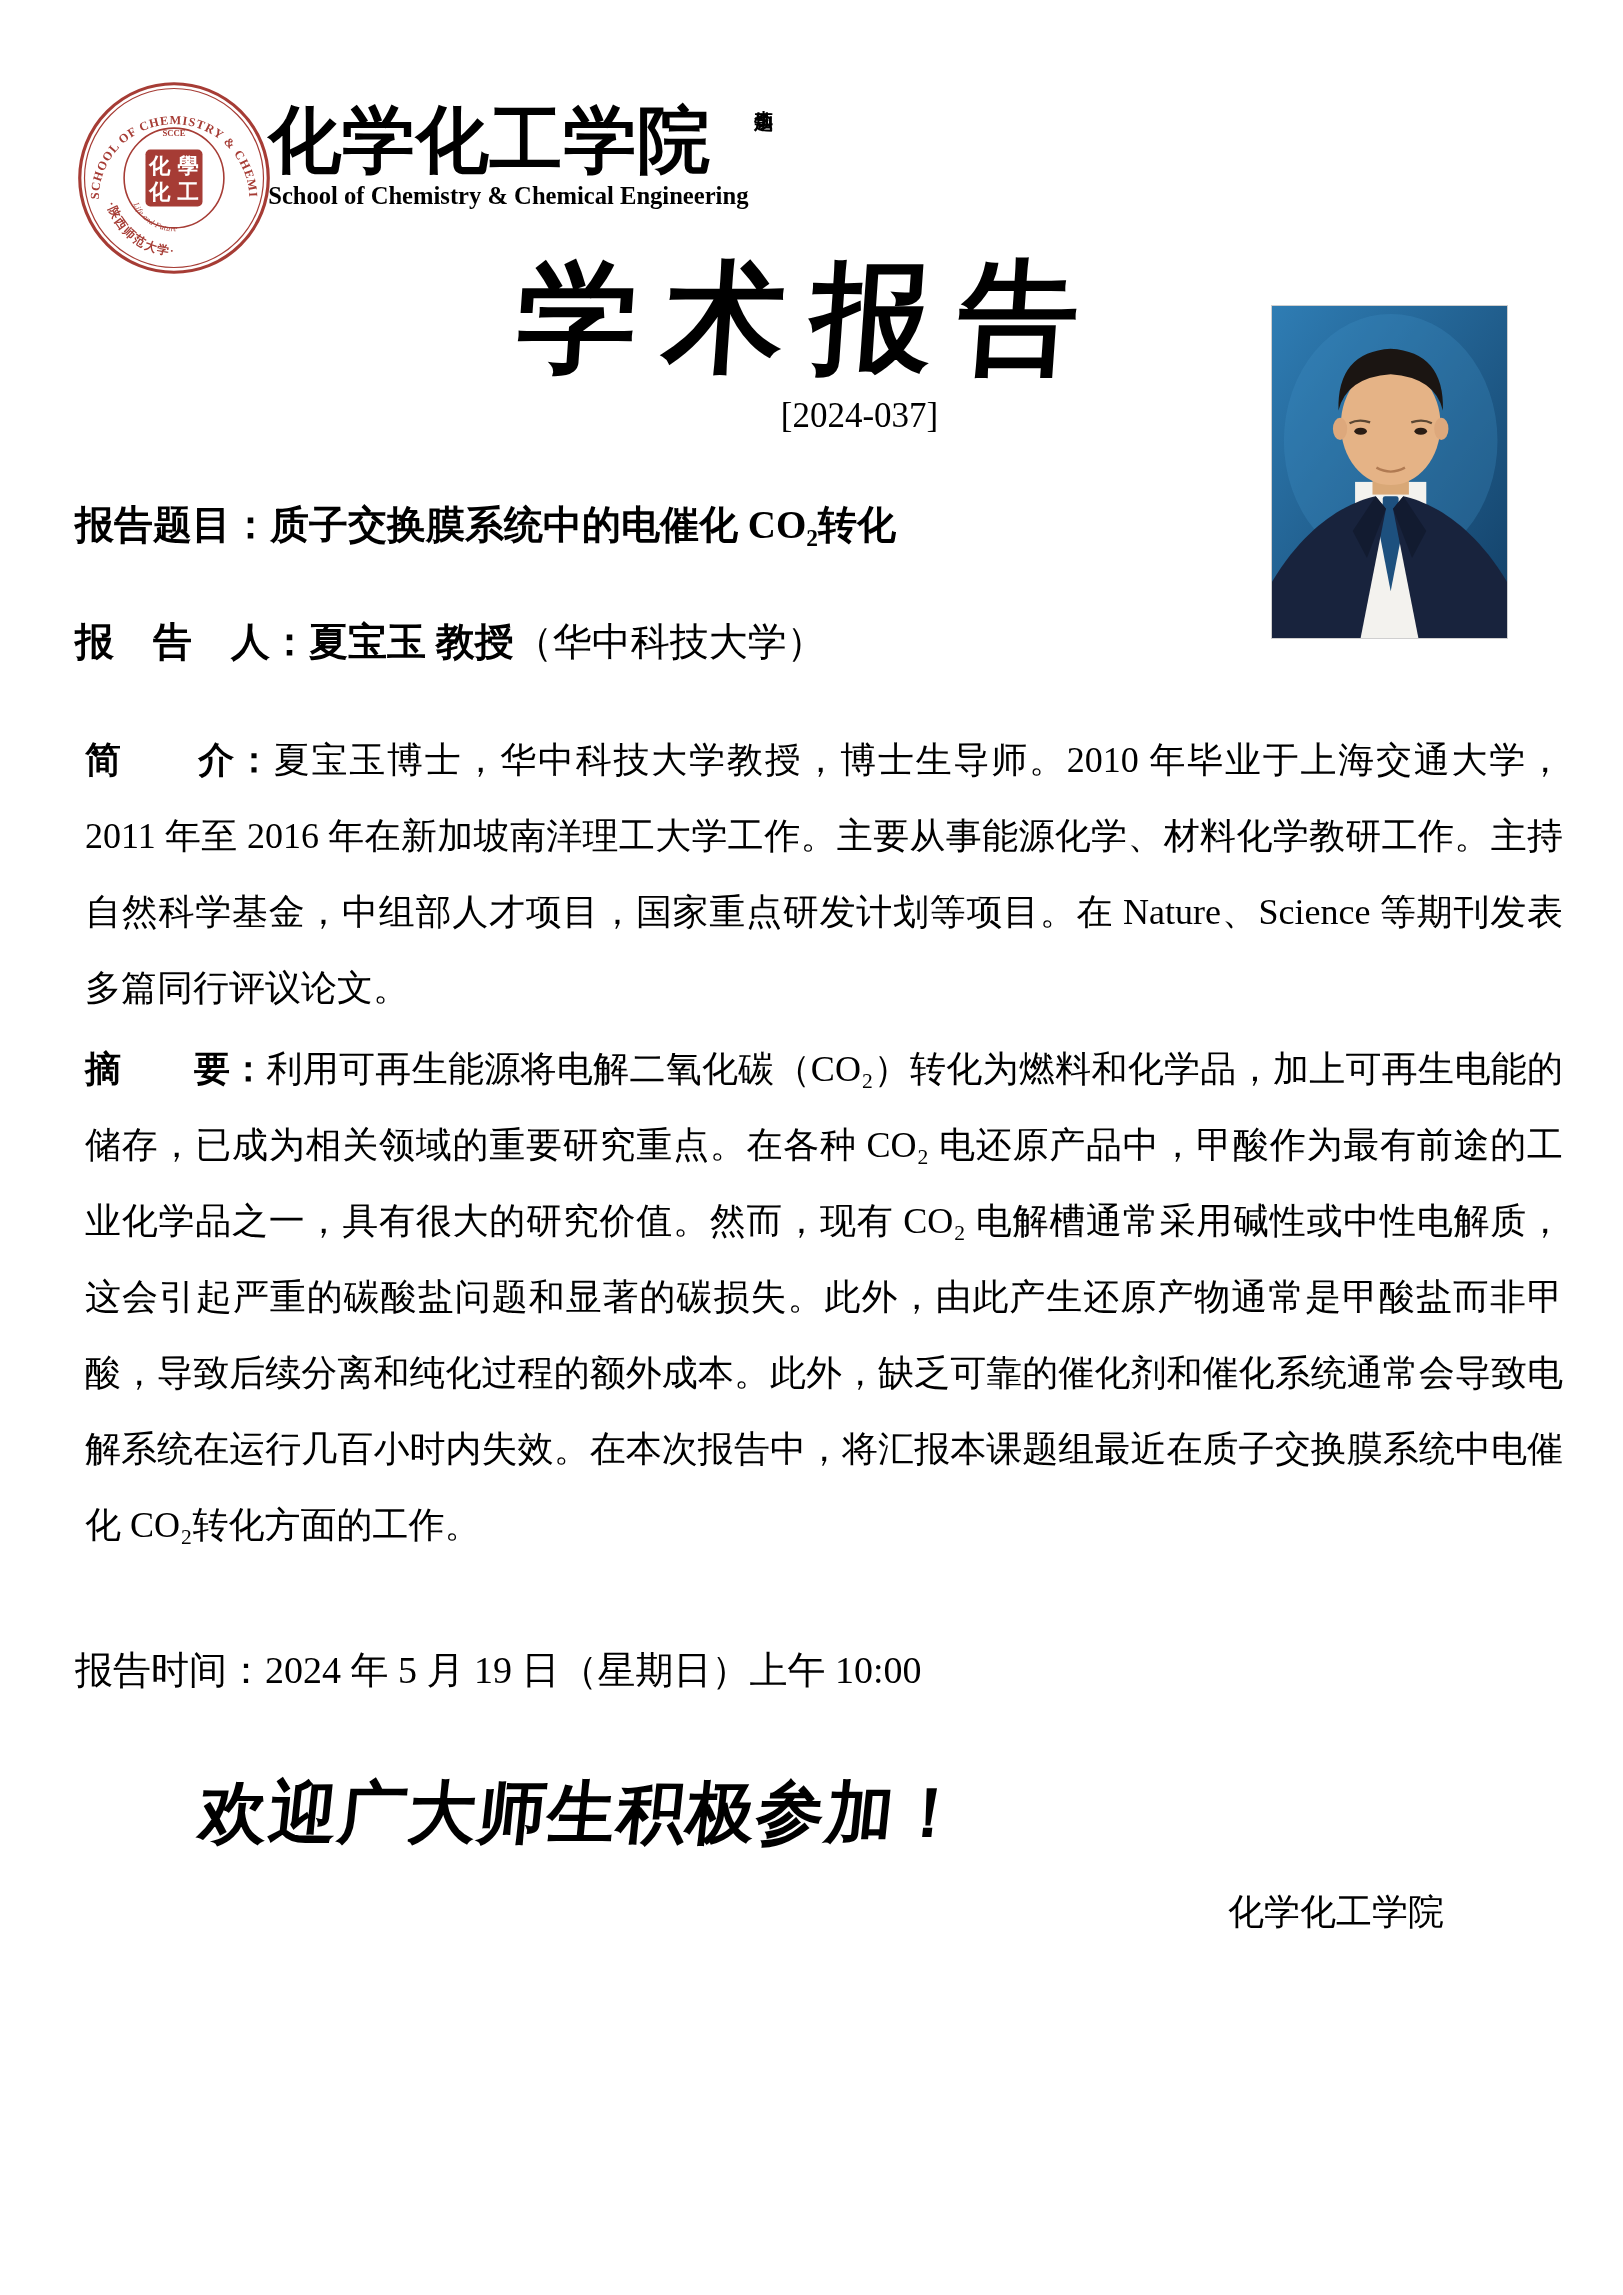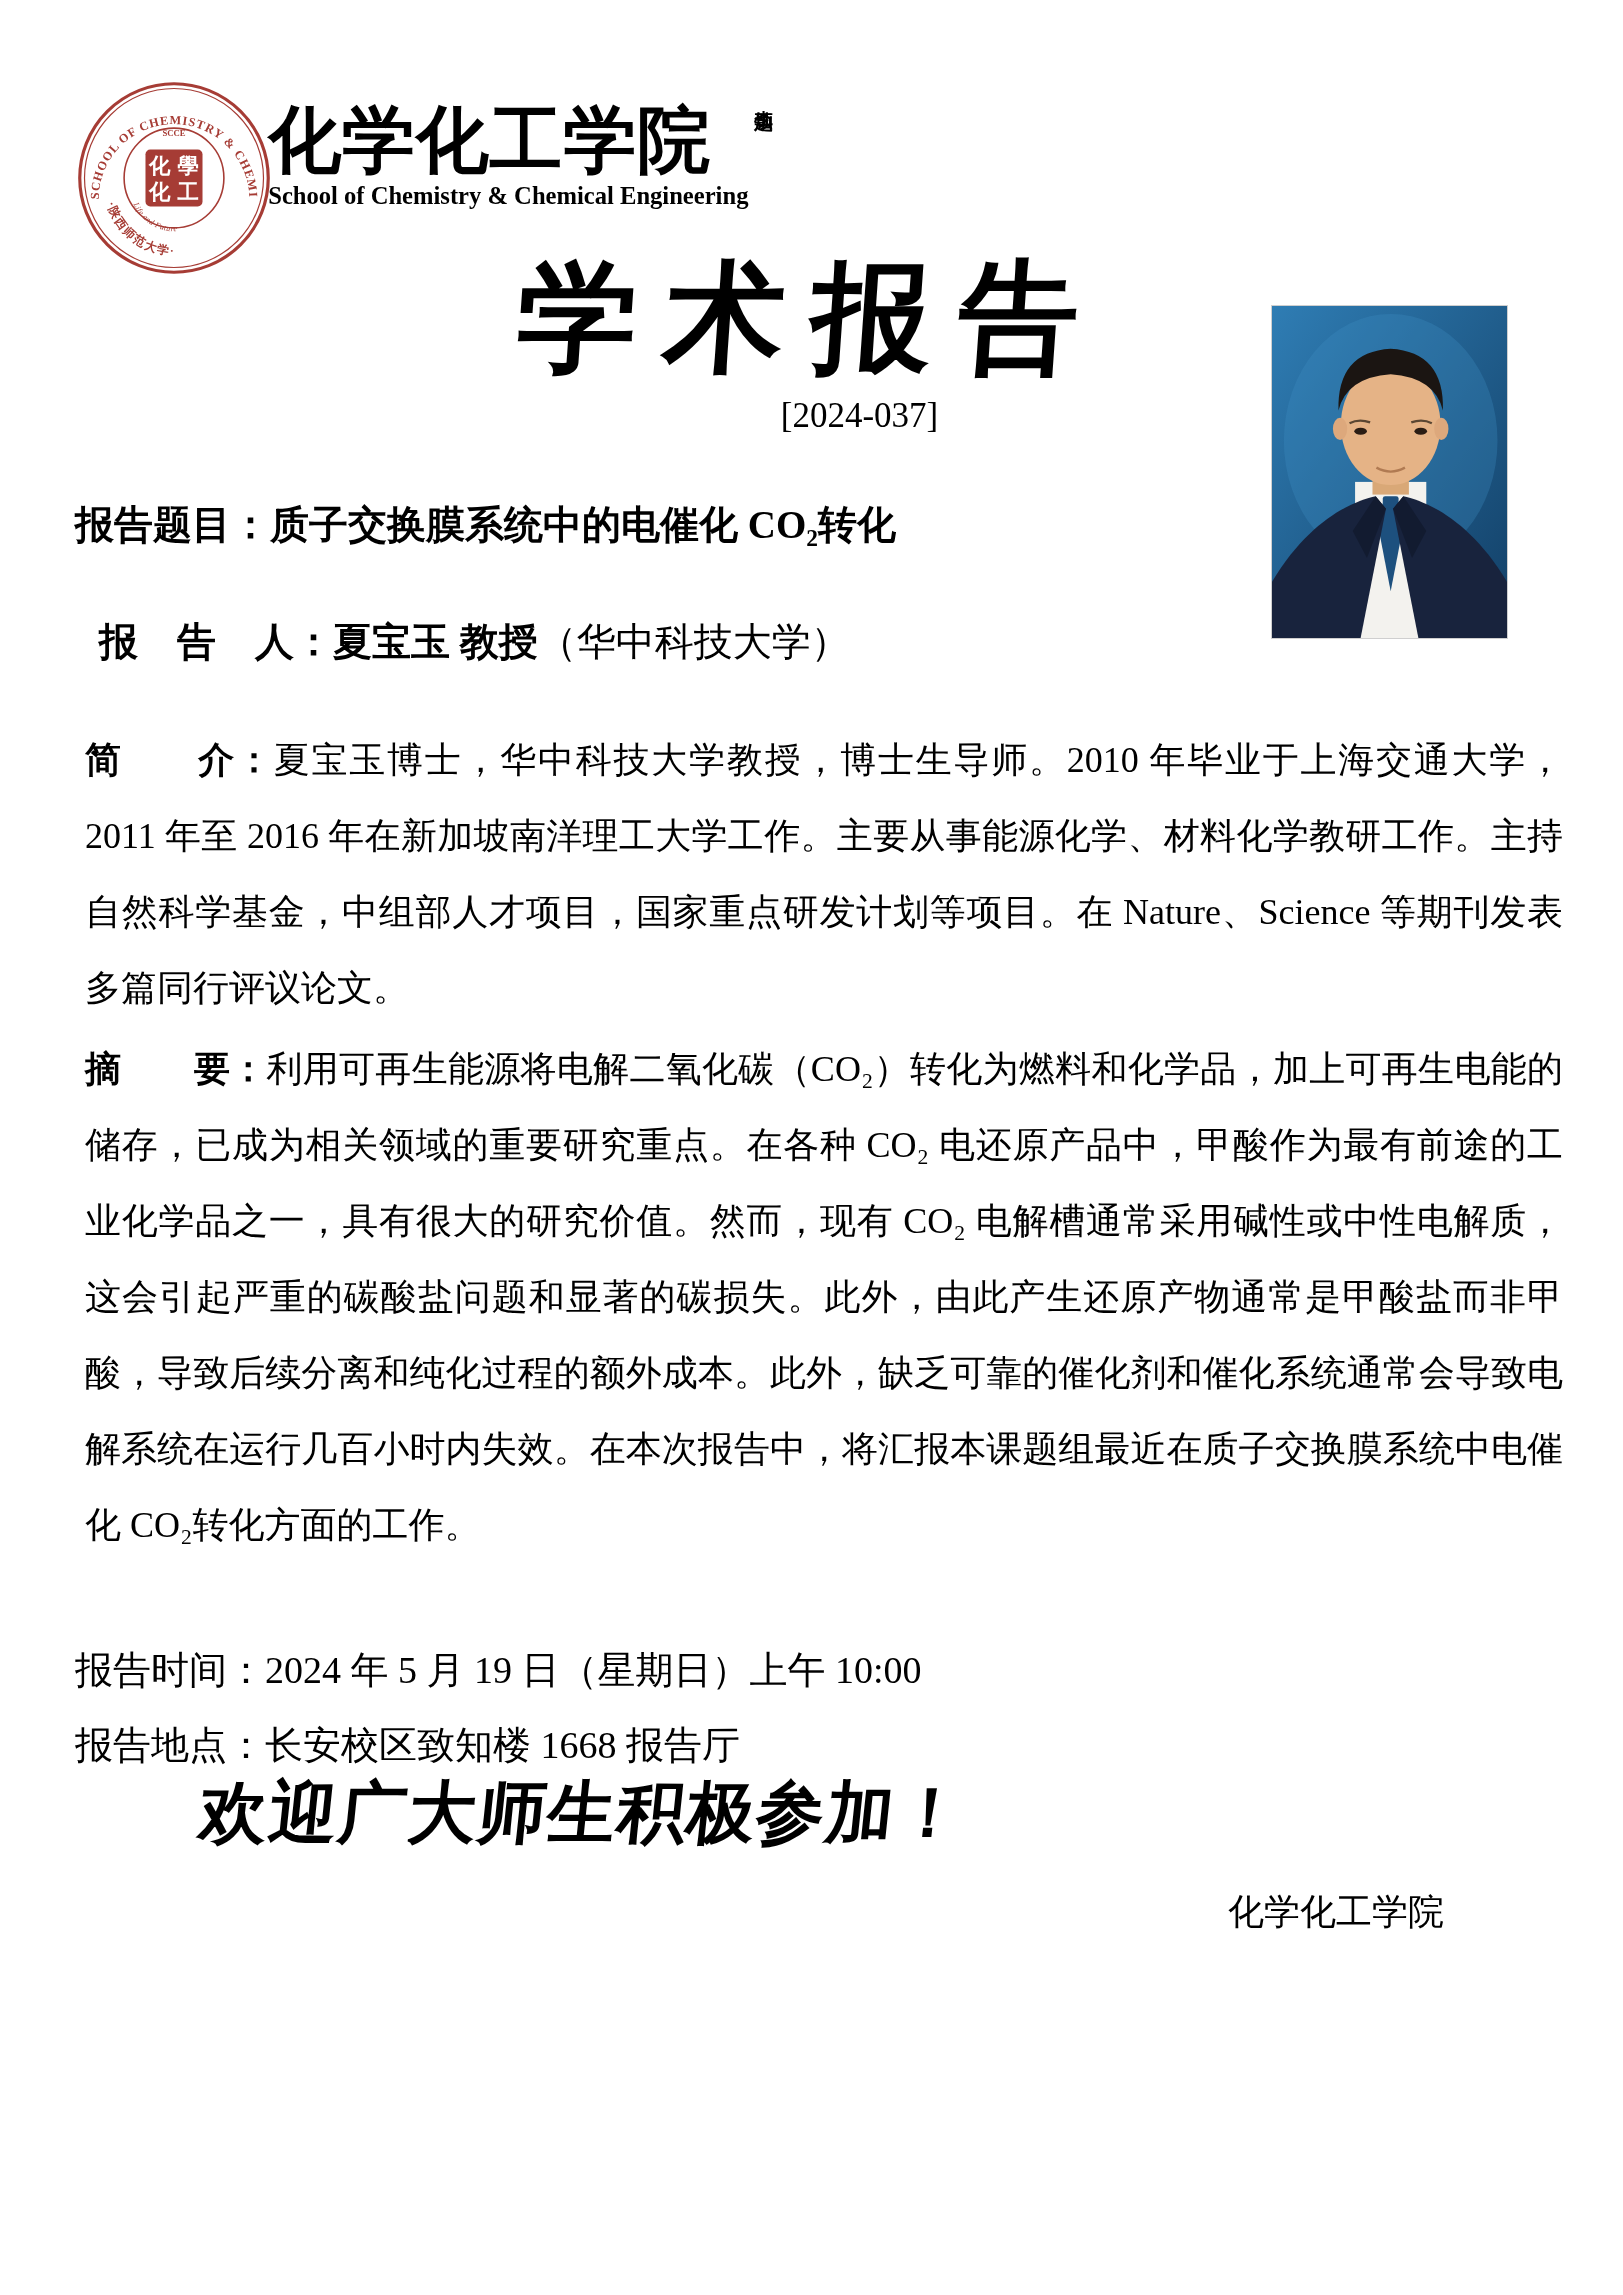--- a/index.html
+++ b/index.html
@@ -27,21 +27,21 @@
   .report-number{top:395px;left:48px;width:1623px;text-align:center;font-size:35px;line-height:41px;}
 
   
   .photo{top:306px;left:1272px;width:235px;height:332px;outline:0.8px solid #cfcfcf;}
   .photo svg{display:block;width:100%;height:100%;}
 
   
   .field{left:75px;width:1189px;font-size:39px;line-height:49px;white-space:nowrap;}
   .b{font-weight:bold;}
   .field-topic{top:500px;}
-  .field-speaker{top:617px;margin-left:24px;}
+  .field-speaker{top:617px;}
 
   .para{left:85px;width:1478px;font-size:36px;line-height:76px;text-align:justify;text-justify:inter-ideograph;}
   .para-bio{top:686px;}
   .para-abstract{top:995px;}
   .para .label{font-weight:bold;}
 
   .when-where{top:1633px;left:75px;width:1478px;font-size:38px;line-height:75px;font-weight:normal;}
 
   .welcome{top:1766px;left:75px;width:1015px;text-align:center;
            font-size:68px;font-weight:900;letter-spacing:1.6px;line-height:95px;
@@ -134,23 +134,20 @@
 </p>
 
 <p class="abs para para-abstract">
   <span class="label">摘　　要：</span><span>利用可再生能源将电解二氧化碳（CO₂）转化为燃料和化学品，加上可再生电能的储存，已成为相关领域的重要研究重点。在各种 CO₂ 电还原产品中，甲酸作为最有前途的工业化学品之一，具有很大的研究价值。然而，现有 CO₂ 电解槽通常采用碱性或中性电解质，这会引起严重的碳酸盐问题和显著的碳损失。此外，由此产生还原产物通常是甲酸盐而非甲酸，导致后续分离和纯化过程的额外成本。此外，缺乏可靠的催化剂和催化系统通常会导致电解系统在运行几百小时内失效。在本次报告中，将汇报本课题组最近在质子交换膜系统中电催化 CO₂转化方面的工作。</span>
 </p>
 
 <div class="abs when-where">
   <div>
     <span>报告时间：</span><span>2024 年 5 月 19 日（星期日）上午 10:00</span>
   </div>
-  <div>
-    <span>报告地点：</span><span>长安校区致知楼 1668 报告厅</span>
-  </div>
 </div>
 
 <div class="abs welcome">欢迎广大师生积极参加！</div>
 
 <div class="abs footer">
   <div>化学化工学院</div>
 </div>
 
 
 </body></html>

